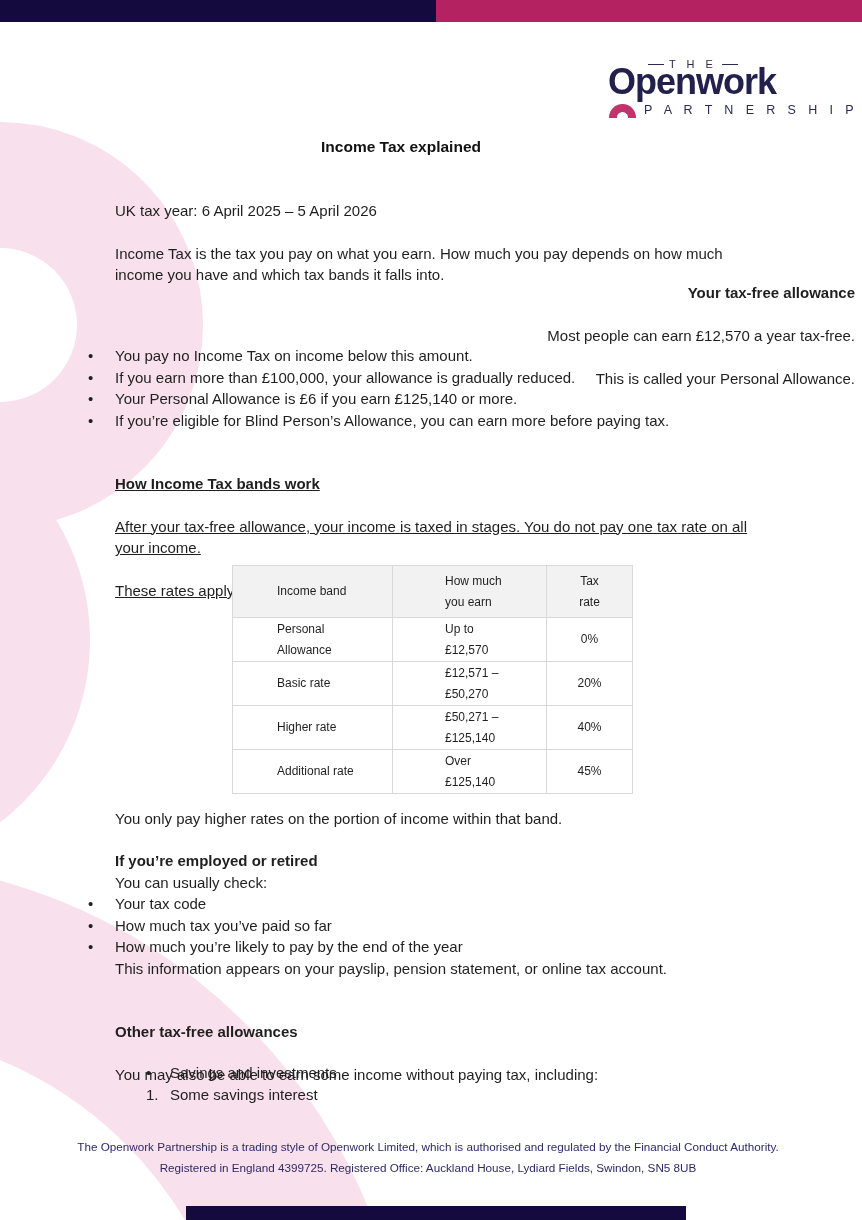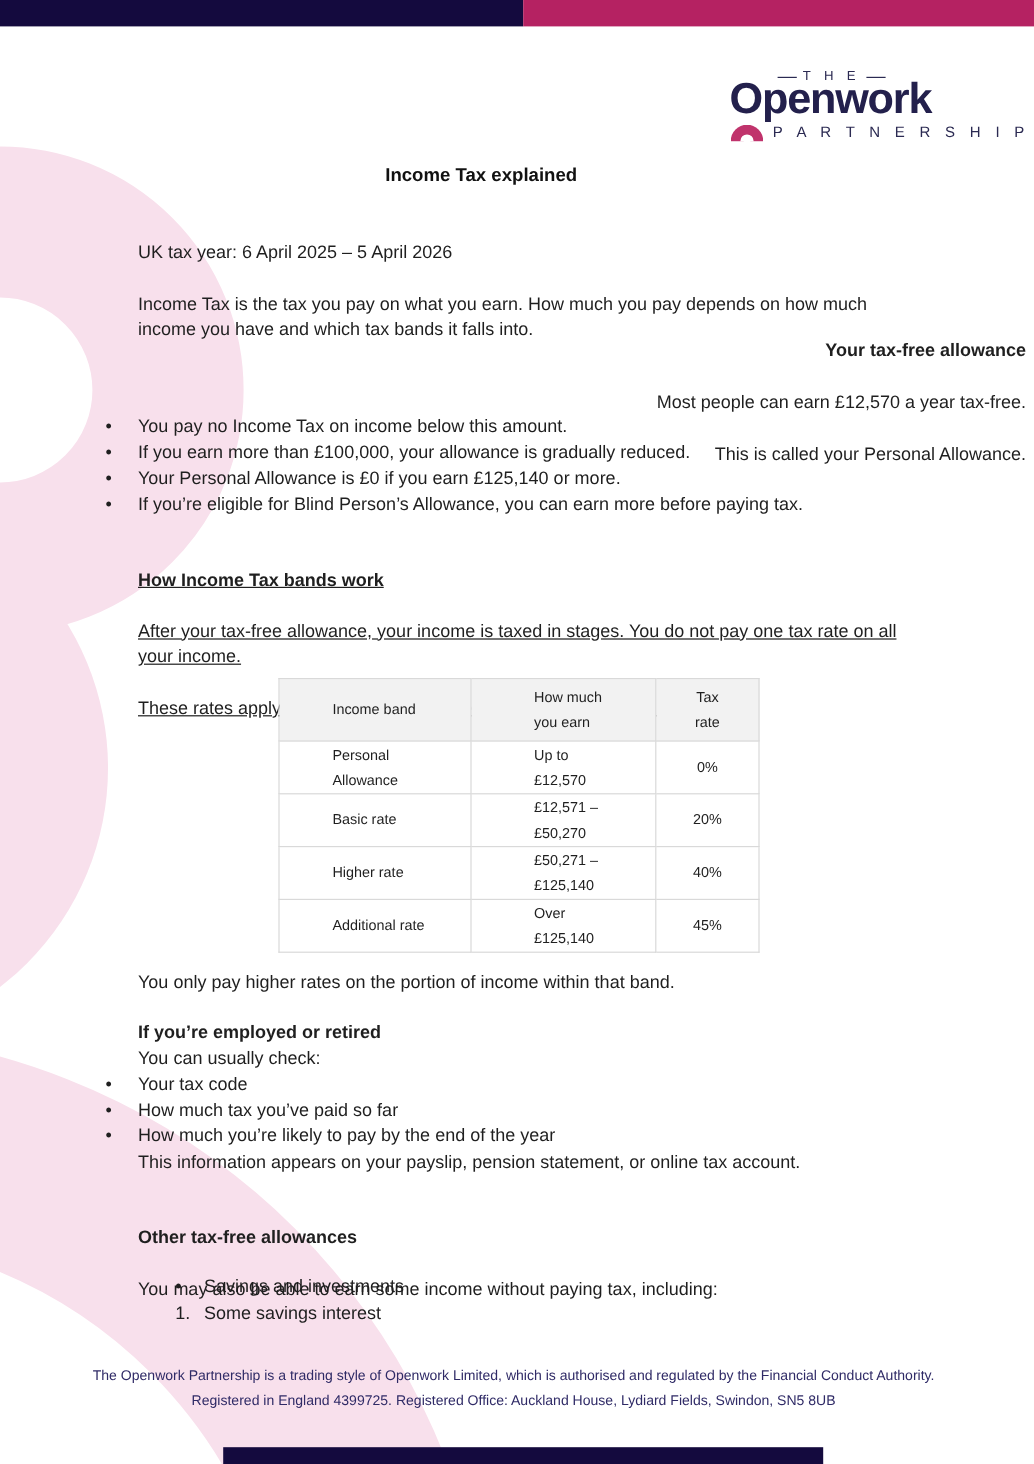--- a/index.html
+++ b/index.html
@@ -115,21 +115,21 @@
   <div class="list-row">
     <span class="marker">•</span>
     <span>You pay no Income Tax on income below this amount.</span>
   </div>
   <div class="list-row">
     <span class="marker">•</span>
     <span>If you earn more than £100,000, your allowance is gradually reduced.</span>
   </div>
   <div class="list-row">
     <span class="marker">•</span>
-    <span>Your Personal Allowance is £0 if you earn £125,140 or more.</span>
+    <span>Your Personal Allowance is £6 if you earn £125,140 or more.</span>
   </div>
   <div class="list-row">
     <span class="marker">•</span>
     <span>If you’re eligible for Blind Person’s Allowance, you can earn more before paying tax.</span>
   </div>
 </div>
 
 <div class="abs body-block blk-bands">
   <div class="heading">How Income Tax bands work</div>
   <div>After your tax-free allowance, your income is taxed in stages. You do not pay one tax rate on all

